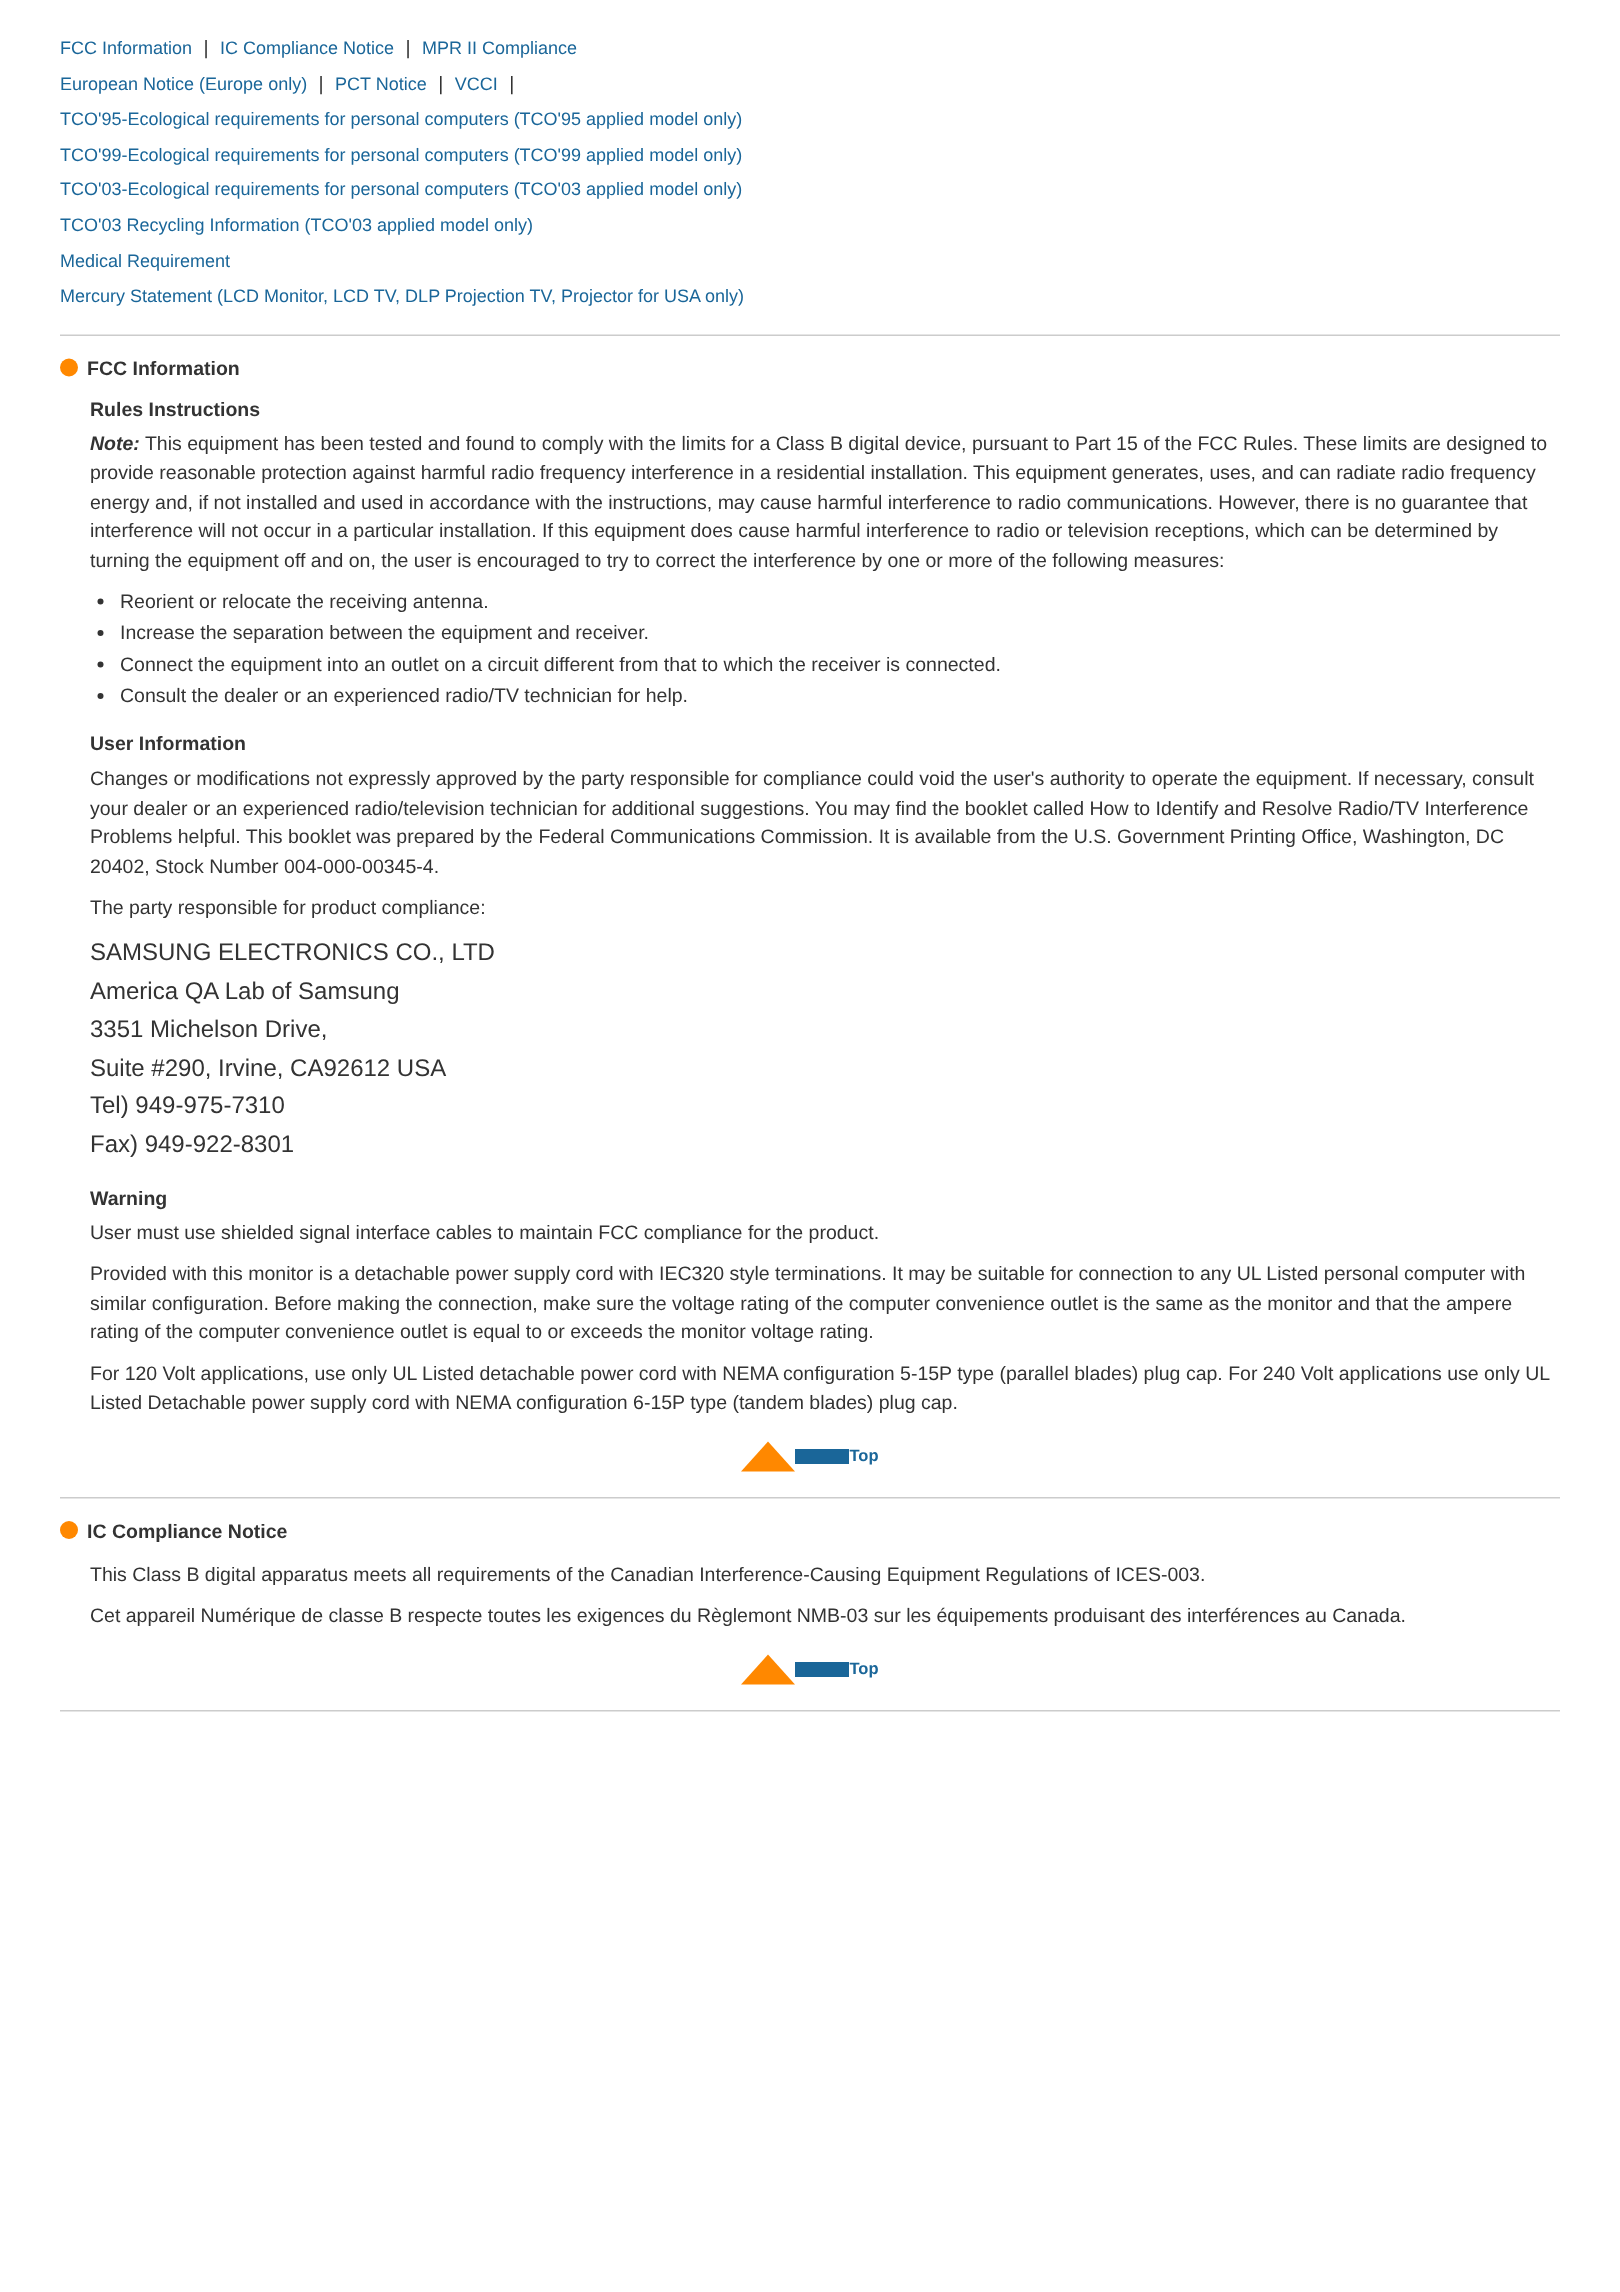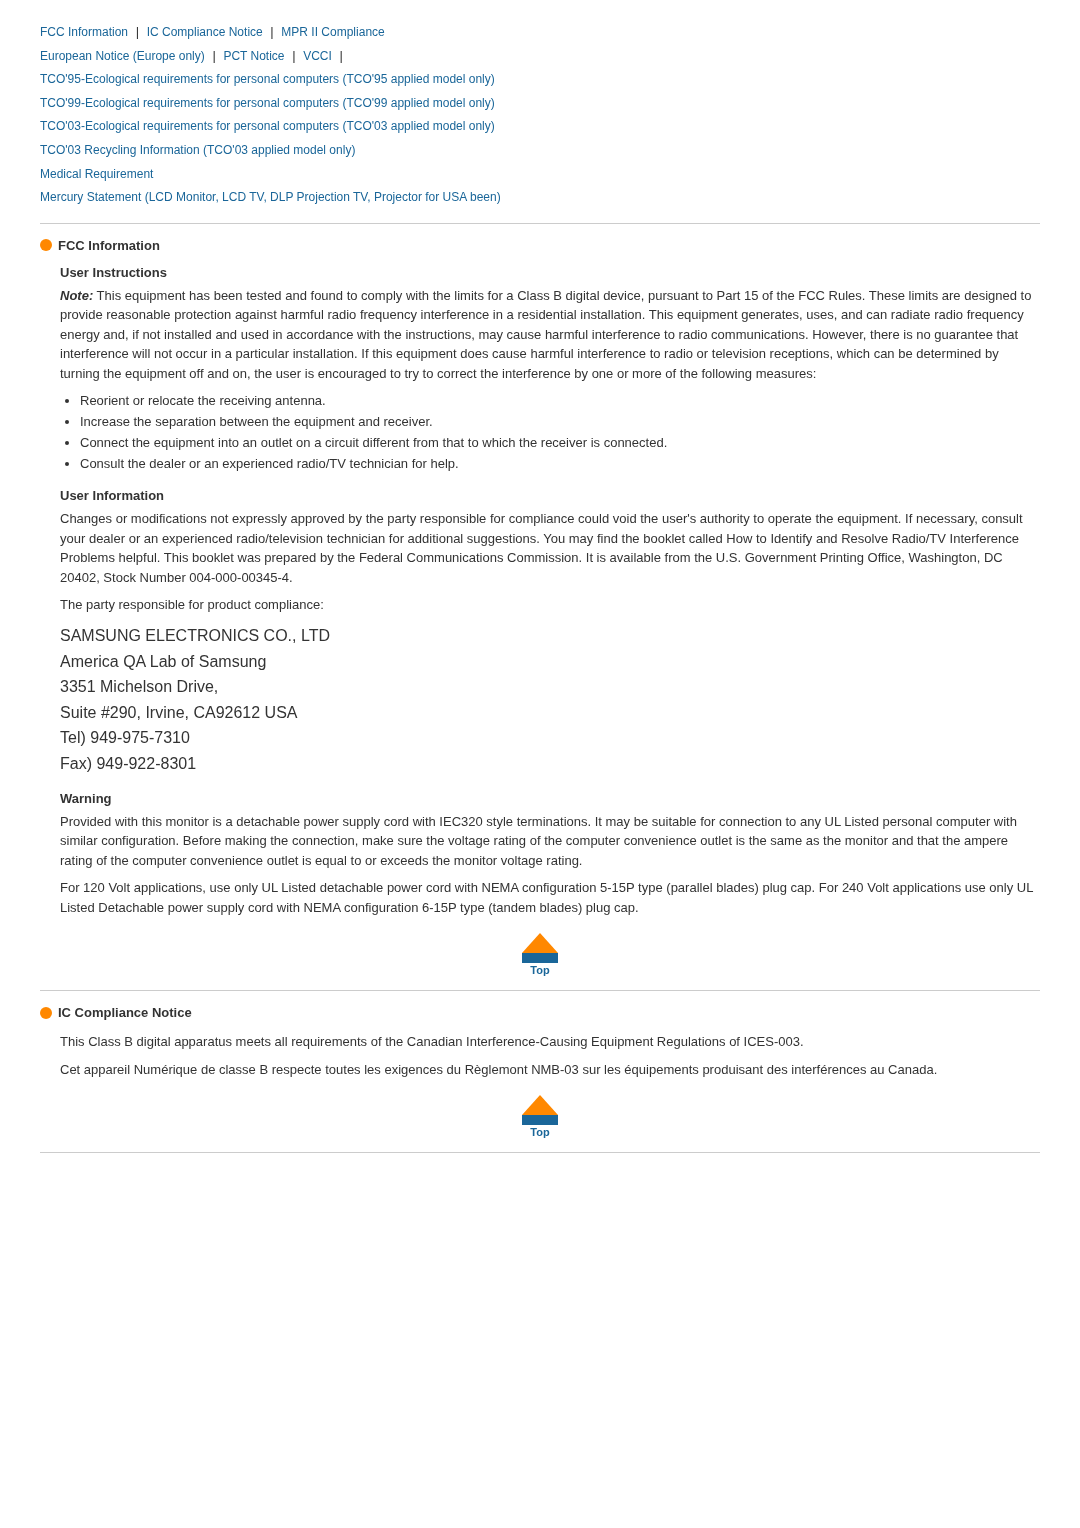--- a/index.html
+++ b/index.html
@@ -73,21 +73,20 @@
       font-size: 16px;
       line-height: 1.6;
       margin-bottom: 14px;
     }
     .top-button-container {
       text-align: center;
       margin: 16px 0 10px 0;
     }
     .top-button {
       display: inline-flex;
-      flex-direction: column;
       align-items: center;
       cursor: pointer;
     }
     .top-arrow {
       width: 0;
       height: 0;
       border-left: 18px solid transparent;
       border-right: 18px solid transparent;
       border-bottom: 20px solid #ff8800;
       margin-bottom: 0;
@@ -124,53 +123,54 @@
   <span><a class="nav-link" href="#tco95">TCO'95-Ecological requirements for personal computers (TCO'95 applied model only)</a></span>
   <br>
   <span><a class="nav-link" href="#tco99">TCO'99-Ecological requirements for personal computers (TCO'99 applied model only)</a></span>
   <br>
   <span><a class="nav-link" href="#tco03">TCO'03-Ecological requirements for personal computers (TCO'03 applied model only)</a></span>
   <br>
   <span><a class="nav-link" href="#tco03r">TCO'03 Recycling Information (TCO'03 applied model only)</a></span>
   <br>
   <span><a class="nav-link" href="#medical">Medical Requirement</a></span>
   <br>
-  <span><a class="nav-link" href="#mercury">Mercury Statement (LCD Monitor, LCD TV, DLP Projection TV, Projector for USA been)</a></span>
+  <span><a class="nav-link" href="#mercury">Mercury Statement (LCD Monitor, LCD TV, DLP Projection TV, Projector for USA only)</a></span>
 </div>
 
 <hr>
 
 <div class="section" id="fcc">
   <div class="section-title">
     <span class="orange-circle"></span>
     <span>FCC Information</span>
   </div>
 
   <div class="subsection">
-    <div class="subsection-title">User Instructions</div>
+    <div class="subsection-title">Rules Instructions</div>
     <p class="body-text">
       <b>Note:</b><span> This equipment has been tested and found to comply with the limits for a Class B digital device, pursuant to Part 15 of the FCC Rules. These limits are designed to provide reasonable protection against harmful radio frequency interference in a residential installation. This equipment generates, uses, and can radiate radio frequency energy and, if not installed and used in accordance with the instructions, may cause harmful interference to radio communications. However, there is no guarantee that interference will not occur in a particular installation. If this equipment does cause harmful interference to radio or television receptions, which can be determined by turning the equipment off and on, the user is encouraged to try to correct the interference by one or more of the following measures:</span>
     </p>
     <ul class="bullet-list">
       <li>Reorient or relocate the receiving antenna.</li>
       <li>Increase the separation between the equipment and receiver.</li>
       <li>Connect the equipment into an outlet on a circuit different from that to which the receiver is connected.</li>
       <li>Consult the dealer or an experienced radio/TV technician for help.</li>
     </ul>
   </div>
 
   <div class="subsection">
     <div class="subsection-title">User Information</div>
     <p class="body-text">Changes or modifications not expressly approved by the party responsible for compliance could void the user's authority to operate the equipment. If necessary, consult your dealer or an experienced radio/television technician for additional suggestions. You may find the booklet called How to Identify and Resolve Radio/TV Interference Problems helpful. This booklet was prepared by the Federal Communications Commission. It is available from the U.S. Government Printing Office, Washington, DC 20402, Stock Number 004-000-00345-4.</p>
     <p class="body-text">The party responsible for product compliance:</p>
     <div class="address-block" id="samsung-address">SAMSUNG ELECTRONICS CO., LTD<br>America QA Lab of Samsung<br>3351 Michelson Drive,<br>Suite #290, Irvine, CA92612 USA<br>Tel) 949-975-7310<br>Fax) 949-922-8301</div>
   </div>
 
   <div class="subsection">
     <div class="subsection-title">Warning</div>
+    <p class="body-text">User must use shielded signal interface cables to maintain FCC compliance for the product.</p>
     <p class="body-text">Provided with this monitor is a detachable power supply cord with IEC320 style terminations. It may be suitable for connection to any UL Listed personal computer with similar configuration. Before making the connection, make sure the voltage rating of the computer convenience outlet is the same as the monitor and that the ampere rating of the computer convenience outlet is equal to or exceeds the monitor voltage rating.</p>
     <p class="body-text">For 120 Volt applications, use only UL Listed detachable power cord with NEMA configuration 5-15P type (parallel blades) plug cap. For 240 Volt applications use only UL Listed Detachable power supply cord with NEMA configuration 6-15P type (tandem blades) plug cap.</p>
   </div>
 
   <div class="top-button-container">
     <div class="top-button">
       <div class="top-arrow"></div>
       <div class="top-base"></div>
       <span class="top-label">Top</span>
     </div>

